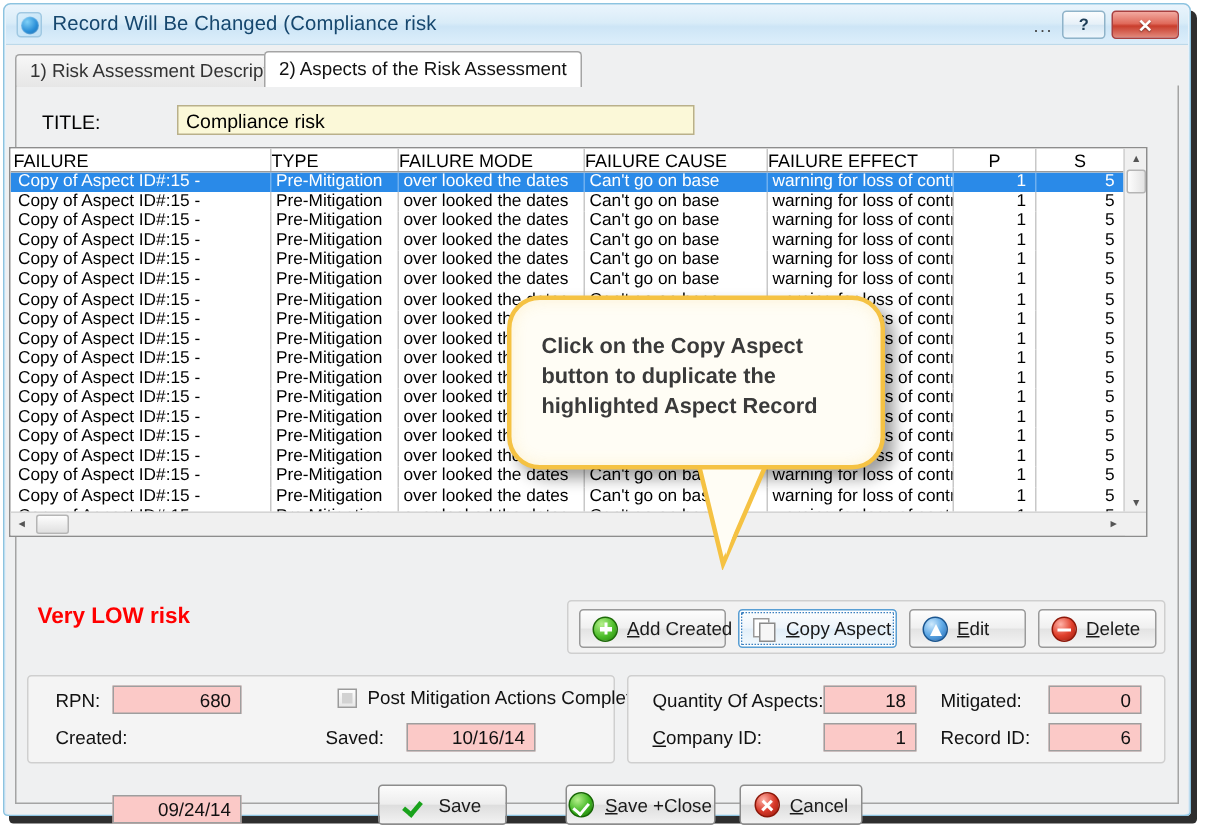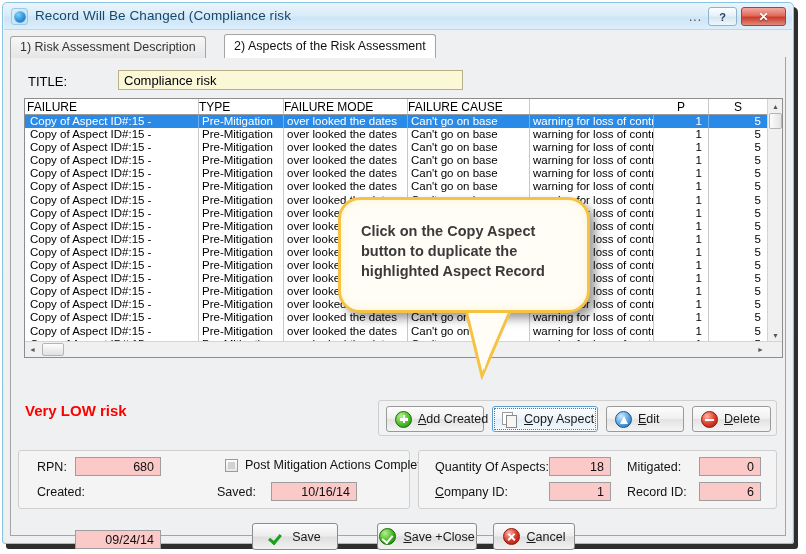--- a/index.html
+++ b/index.html
@@ -105,21 +105,21 @@
   }
   .tab.active {
     top: 0; height: 24px;
     background: #ffffff;
     border-color: #a4a4a4;
     color: #111;
     z-index: 3;
     padding-top: 4px;
   }
   .tab1 { left: 0; }
-  .tab2 { left: 166px; margin-left: 48px; }
+  .tab2 { left: 166px; }
 
   
   .panel {
     position: absolute;
     left: 6px; top: 27px;
     width: 776px; height: 479px;
     background: #eff0f1;
     border: 1px solid #a4a4a4;
     border-top: none;
   }
@@ -134,21 +134,21 @@
     width: 345px; height: 20px;
     background: #fbf8d8;
     border: 1px solid #b9b08a;
     font-size: 13px; color: #000;
     padding: 2px 0 0 5px;
   }
 
   
   .grid {
     position: absolute;
-    left: 20px; top: 68px;
+    left: 2px; top: 68px;
     width: 759px; height: 260px;
     background: #ffffff;
     border: 1px solid #8d8d8d;
     overflow: hidden;
   }
   .grid-head {
     position: relative;
     height: 16px;
     background: #ffffff;
     border-bottom: 1px solid #9a9a9a;
@@ -472,20 +472,21 @@
 
       <div class="title-label">TITLE:</div>
       <div class="title-input">Compliance risk</div>
 
       <div class="grid">
         <div class="grid-head" id="grid-head">
             <div class="hcell" style="left: 2px; width: 172px;">FAILURE</div>
             <div class="hcell" style="left: 174px; width: 85px;">TYPE</div>
             <div class="hcell" style="left: 259px; width: 124px;">FAILURE MODE</div>
             <div class="hcell" style="left: 383px; width: 122px;">FAILURE CAUSE</div>
+            <div class="hcell" style="left: 505px; width: 124px;">FAILURE EFFECT</div>
             <div class="hcell center" style="left: 629px; width: 55px;">P</div>
             <div class="hcell center" style="left: 684px; width: 59px;">S</div>
           </div>
         <div class="grid-body" id="grid-body">
             <div class="grow sel">
               <div class="cell" style="left: 2px; width: 172px;">Copy of Aspect ID#:15 -</div>
               <div class="cell" style="left: 174px; width: 85px;">Pre-Mitigation</div>
               <div class="cell" style="left: 259px; width: 124px;">over looked the dates</div>
               <div class="cell" style="left: 383px; width: 122px;">Can't go on base</div>
               <div class="cell" style="left: 505px; width: 124px;">warning for loss of contra</div>

